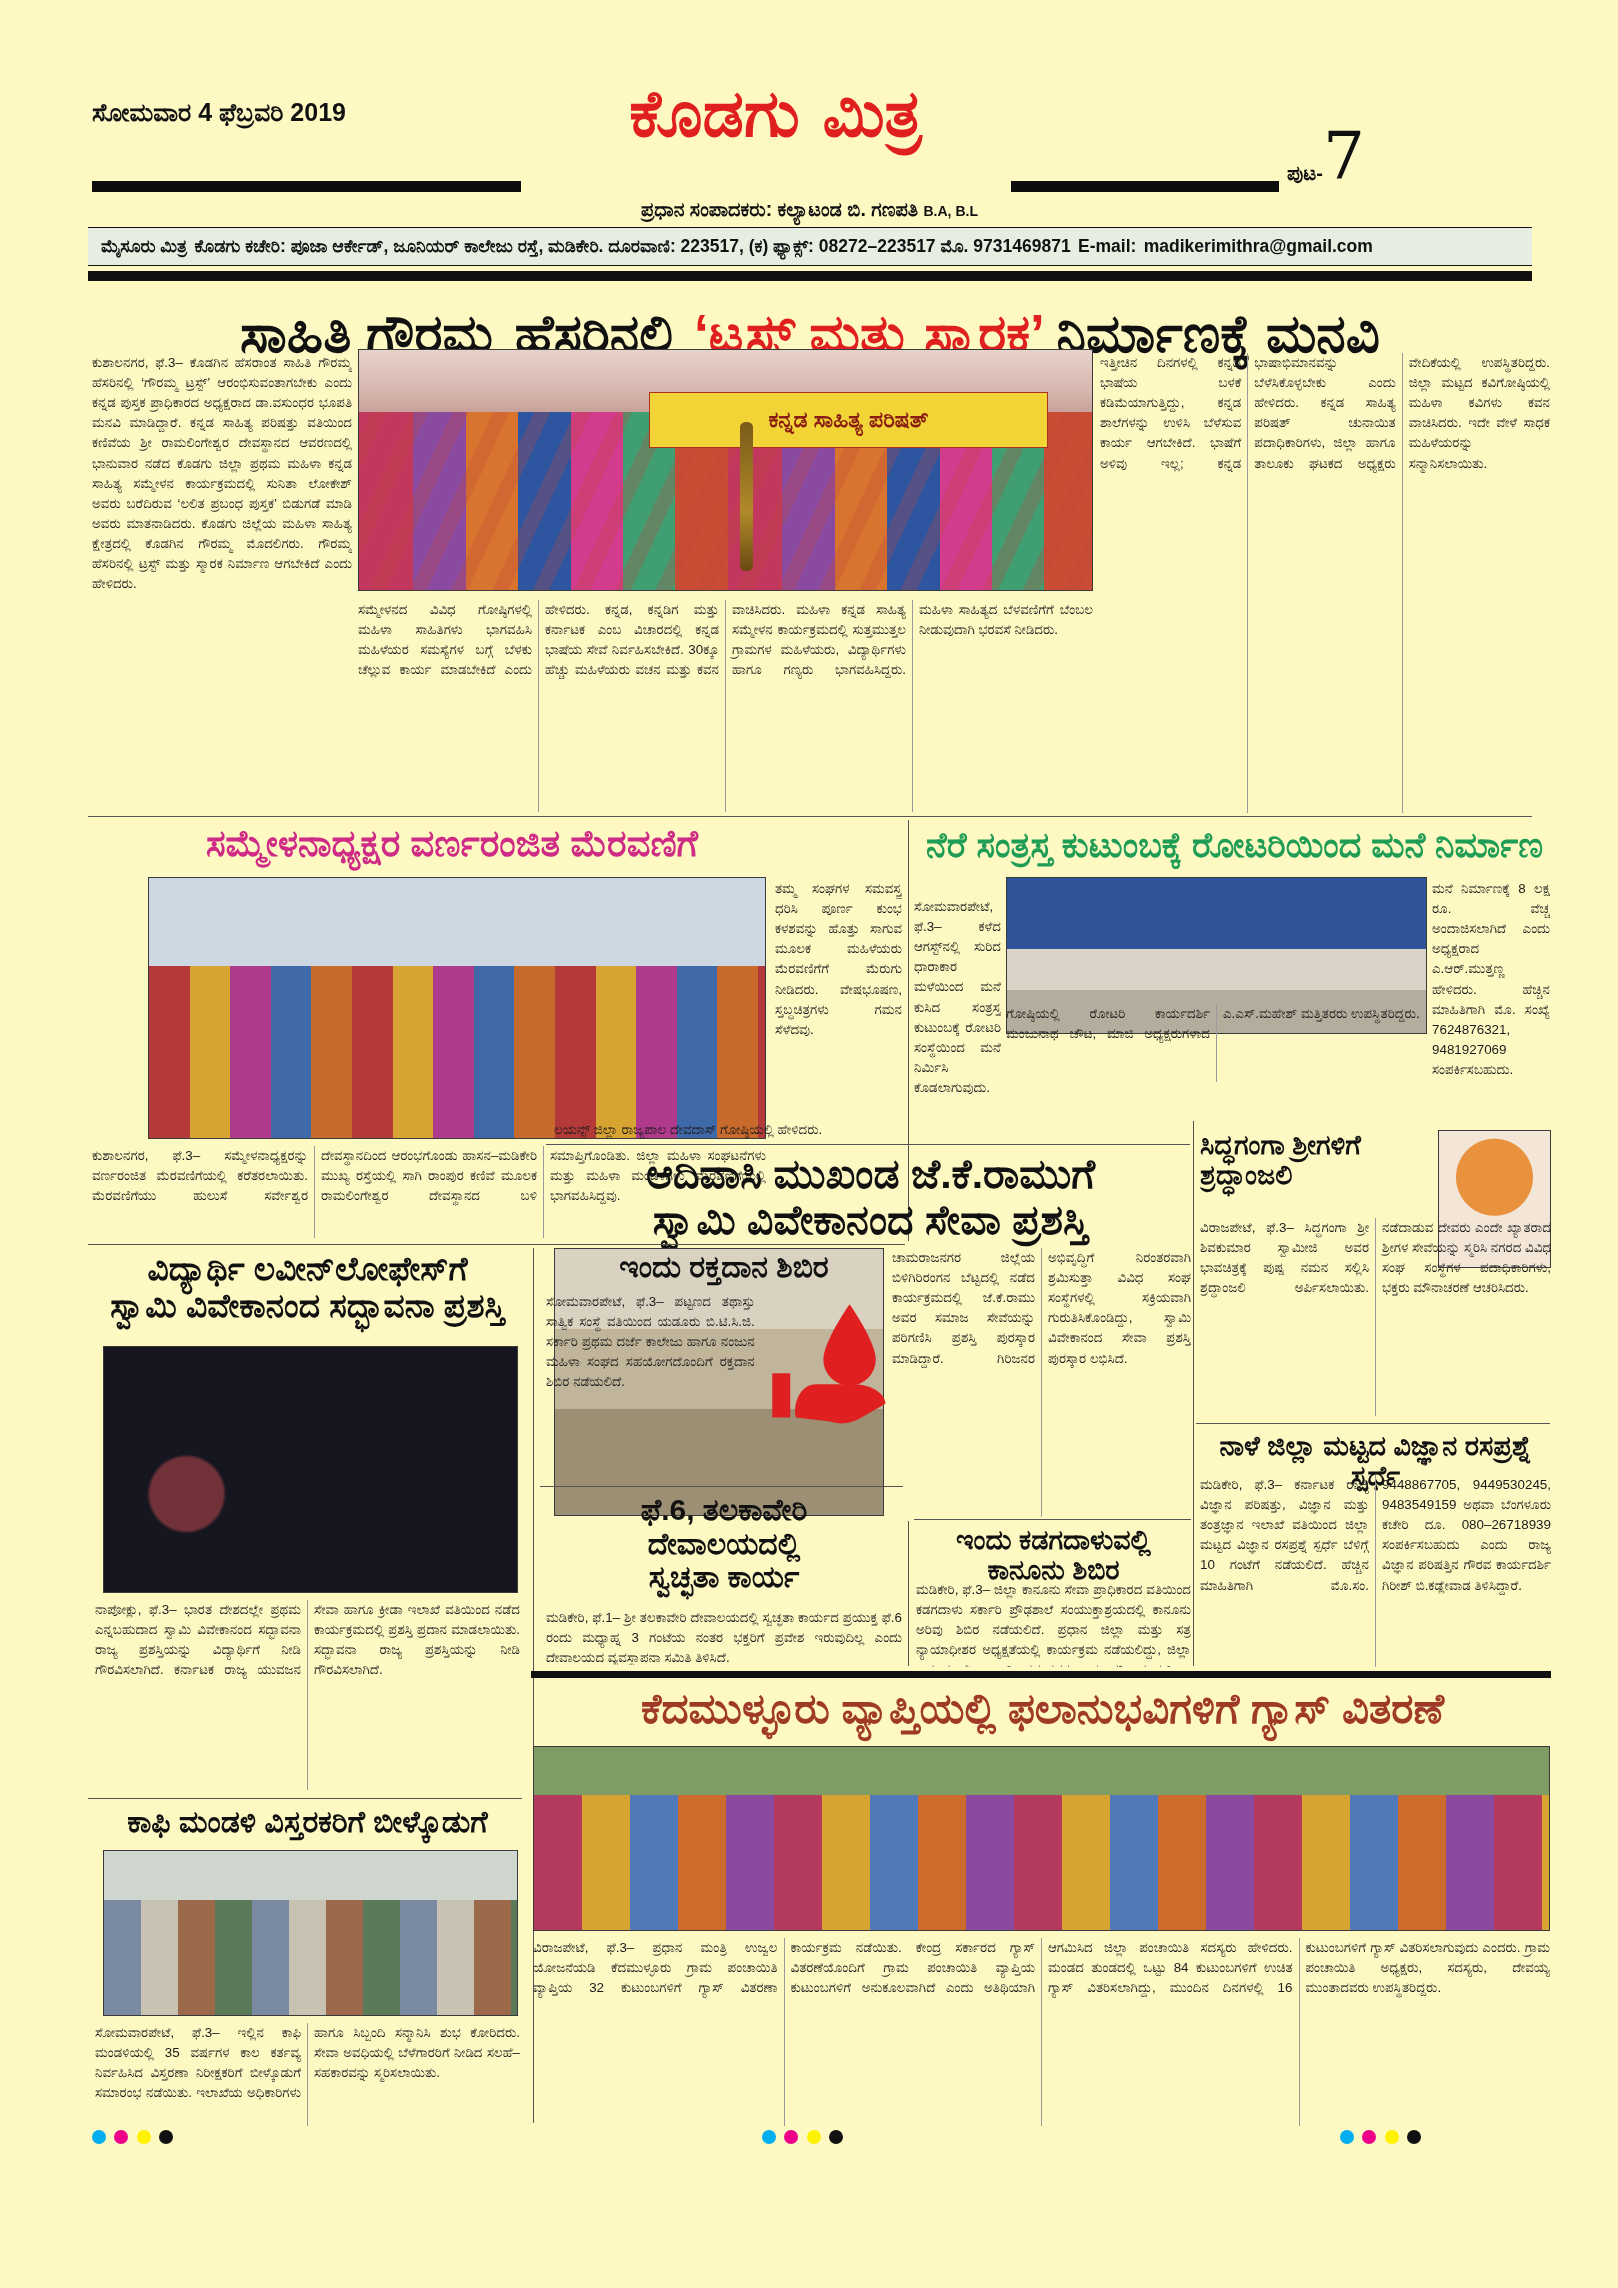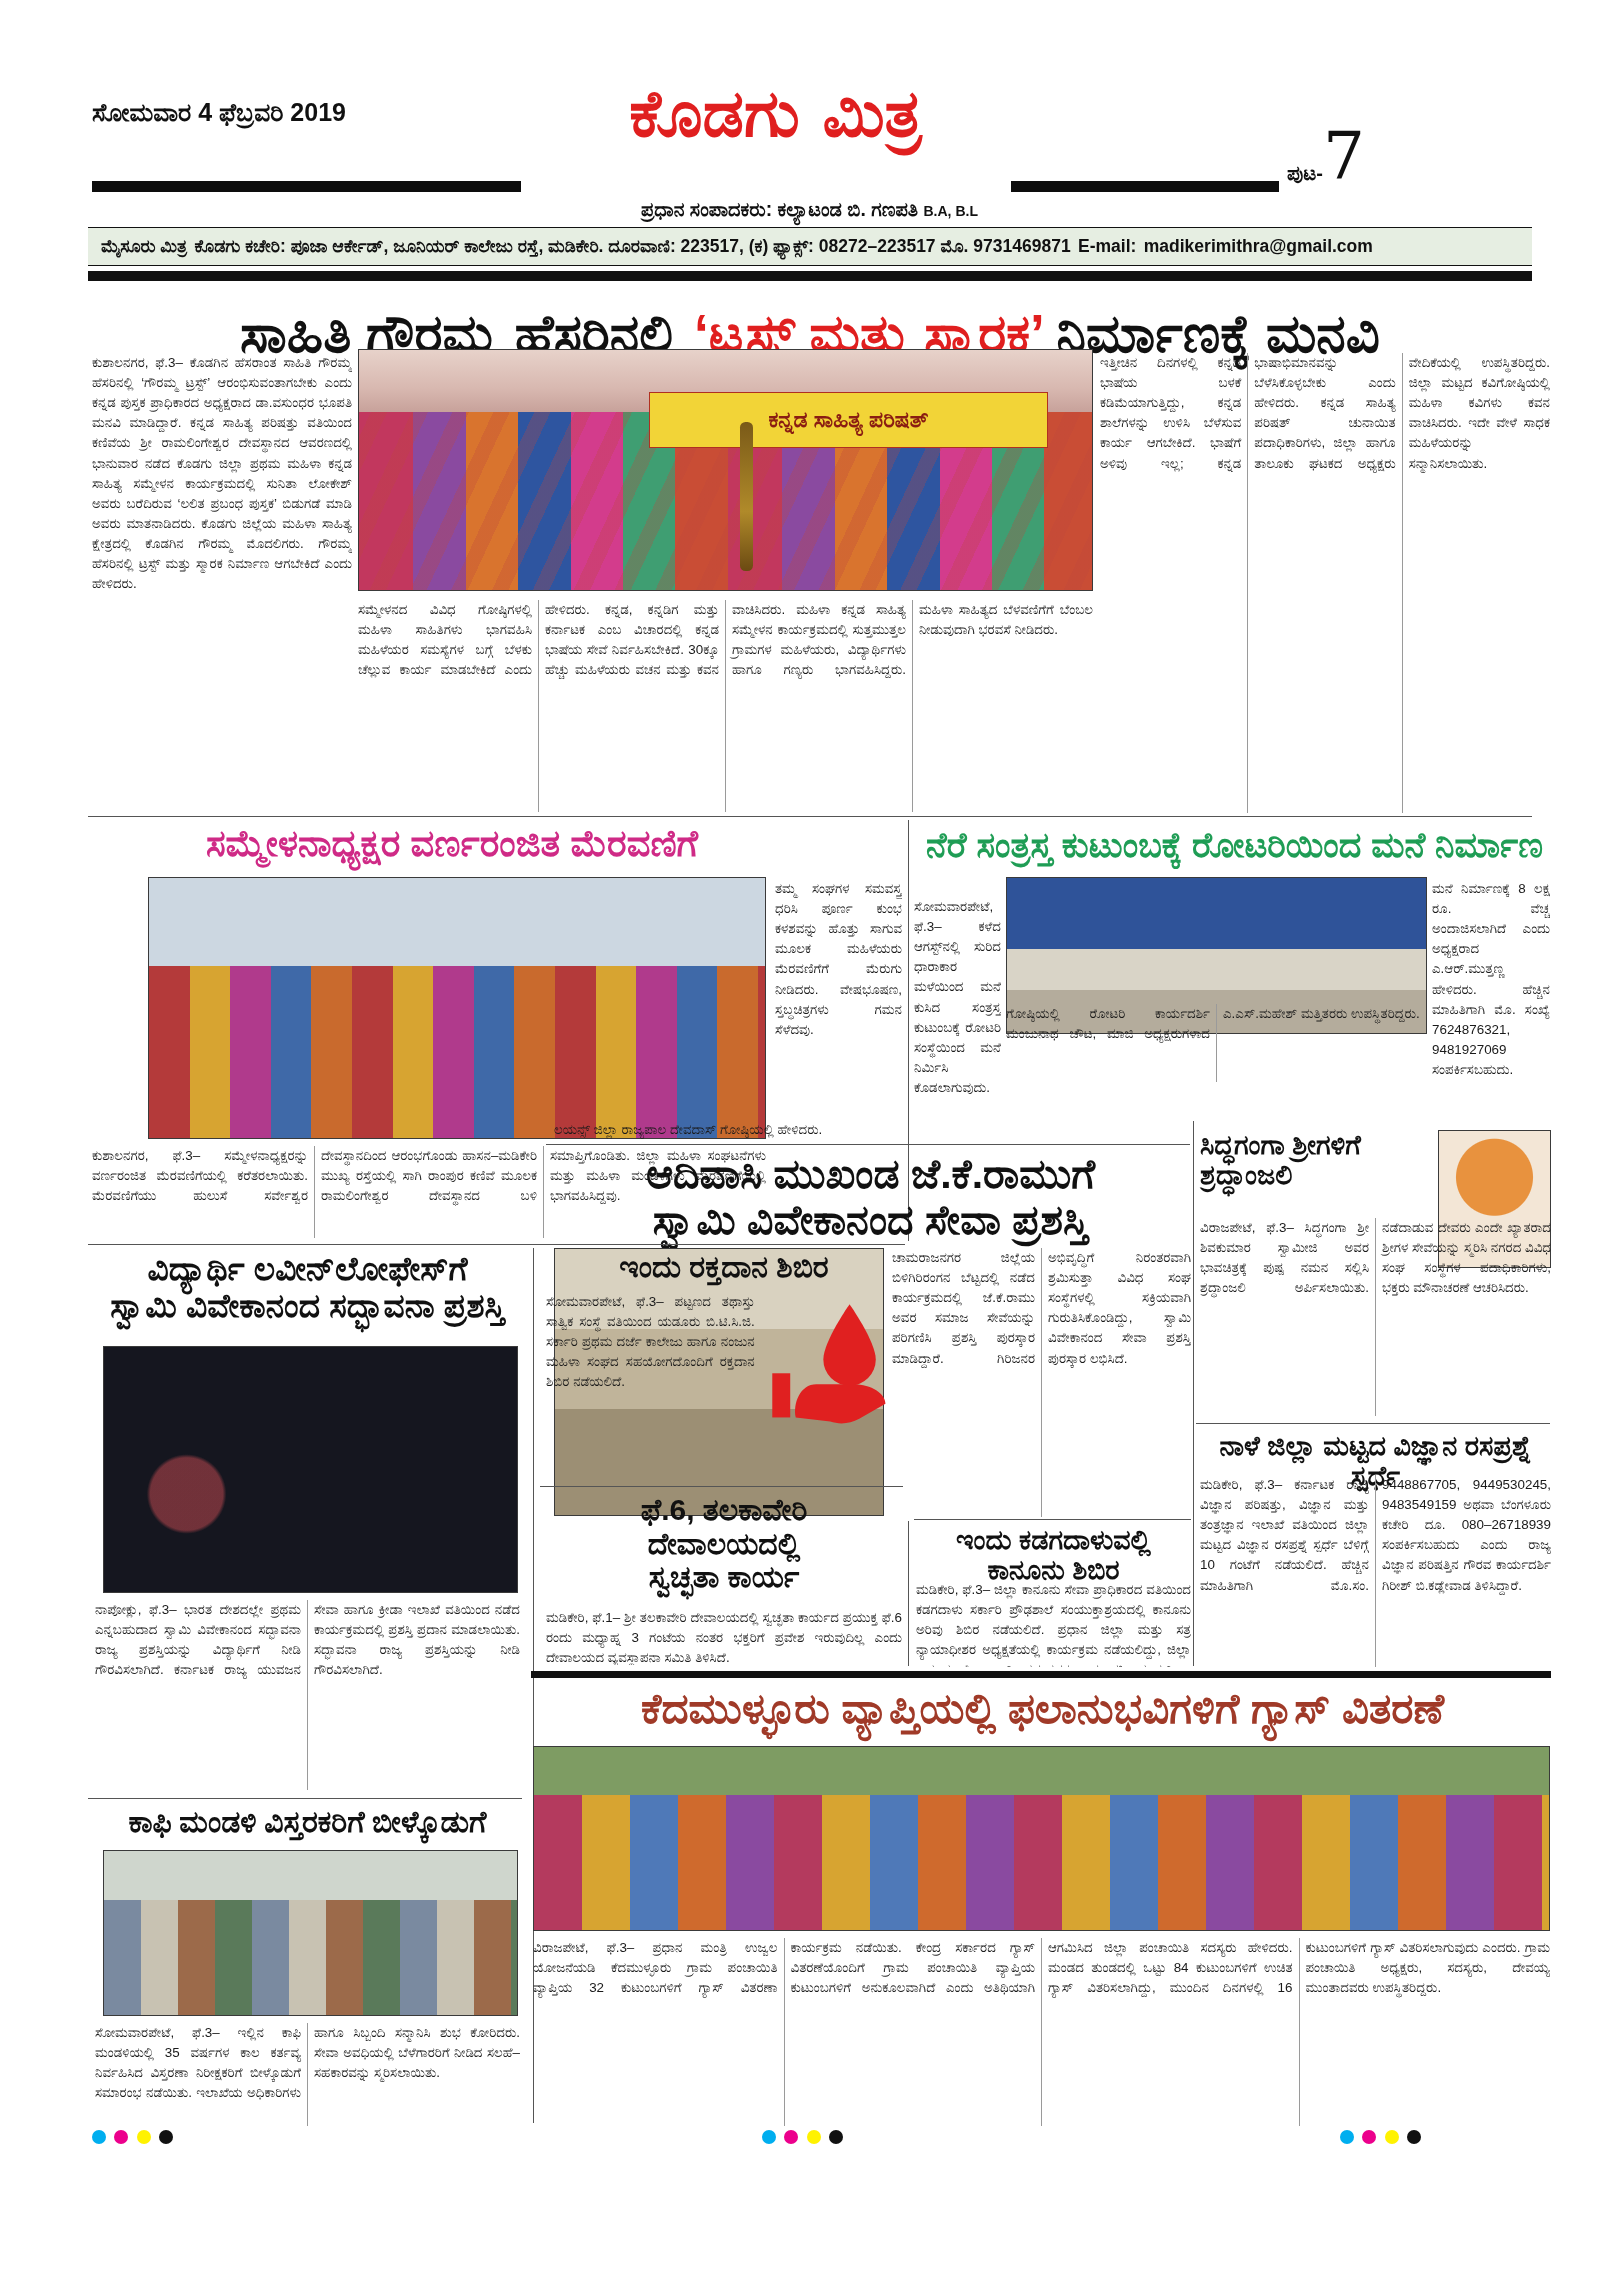--- a/index.html
+++ b/index.html
@@ -1,18 +1,18 @@
 <!DOCTYPE html>
 <html lang="kn" style="font-size:14.8px"><head>
 <meta charset="utf-8">
 <style>
   html,body{margin:0;padding:0;background:#9a9a9a;}
   #page{
     position:relative;width:1619px;height:2289px;margin:0 auto;
-    background:#ffffff;color:#111;
+    background:#fef9c3;color:#111;
     font-family:"Liberation Sans","DejaVu Sans",sans-serif;
     overflow:hidden;
   }
   .abs{position:absolute;}
   .body-text{
     font-size:13.4px;line-height:1.5;text-align:justify;
     color:#1a1a1a;overflow:hidden;
   }
   .cols2{column-count:2;column-gap:13px;column-rule:0.9px solid #9a9a9a;}
   .cols3{column-count:3;column-gap:13px;column-rule:0.9px solid #9a9a9a;}
@@ -201,21 +201,21 @@
   <div class="abs hline" style="left:1196px;top:1423px;width:354px;"></div>
   <div class="abs headline hl-xs" style="left:1200px;top:1431px;width:351px;">ನಾಳೆ ಜಿಲ್ಲಾ ಮಟ್ಟದ ವಿಜ್ಞಾನ ರಸಪ್ರಶ್ನೆ ಸ್ಪರ್ಧೆ</div>
   <div class="abs body-text cols2" style="left:1200px;top:1475px;width:351px;height:192px;">ಮಡಿಕೇರಿ, ಫೆ.3– ಕರ್ನಾಟಕ ರಾಜ್ಯ ವಿಜ್ಞಾನ ಪರಿಷತ್ತು, ವಿಜ್ಞಾನ ಮತ್ತು ತಂತ್ರಜ್ಞಾನ ಇಲಾಖೆ ವತಿಯಿಂದ ಜಿಲ್ಲಾ ಮಟ್ಟದ ವಿಜ್ಞಾನ ರಸಪ್ರಶ್ನೆ ಸ್ಪರ್ಧೆ ಬೆಳಿಗ್ಗೆ 10 ಗಂಟೆಗೆ ನಡೆಯಲಿದೆ. ಹೆಚ್ಚಿನ ಮಾಹಿತಿಗಾಗಿ ಮೊ.ಸಂ. 9448867705, 9449530245, 9483549159 ಅಥವಾ ಬೆಂಗಳೂರು ಕಚೇರಿ ದೂ. 080–26718939 ಸಂಪರ್ಕಿಸಬಹುದು ಎಂದು ರಾಜ್ಯ ವಿಜ್ಞಾನ ಪರಿಷತ್ತಿನ ಗೌರವ ಕಾರ್ಯದರ್ಶಿ ಗಿರೀಶ್ ಬಿ.ಕಡ್ಲೇವಾಡ ತಿಳಿಸಿದ್ದಾರೆ.</div>
 
   <div class="abs divider" style="left:531px;top:1671px;width:1020px;height:7.4px;"></div>
   <div class="abs headline hl-maroon" style="left:535px;top:1685px;width:1015px;">ಕೆದಮುಳ್ಳೂರು ವ್ಯಾಪ್ತಿಯಲ್ಲಿ ಫಲಾನುಭವಿಗಳಿಗೆ ಗ್ಯಾಸ್ ವಿತರಣೆ</div>
   <div class="abs photo ph-gas" style="left:533px;top:1746px;width:1017px;height:185px;"></div>
   <div class="abs body-text cols4" style="left:533px;top:1938px;width:1017px;height:188px;">ವಿರಾಜಪೇಟೆ, ಫೆ.3– ಪ್ರಧಾನ ಮಂತ್ರಿ ಉಜ್ವಲ ಯೋಜನೆಯಡಿ ಕೆದಮುಳ್ಳೂರು ಗ್ರಾಮ ಪಂಚಾಯಿತಿ ವ್ಯಾಪ್ತಿಯ 32 ಕುಟುಂಬಗಳಿಗೆ ಗ್ಯಾಸ್ ವಿತರಣಾ ಕಾರ್ಯಕ್ರಮ ನಡೆಯಿತು. ಕೇಂದ್ರ ಸರ್ಕಾರದ ಗ್ಯಾಸ್ ವಿತರಣೆಯೊಂದಿಗೆ ಗ್ರಾಮ ಪಂಚಾಯಿತಿ ವ್ಯಾಪ್ತಿಯ ಕುಟುಂಬಗಳಿಗೆ ಅನುಕೂಲವಾಗಿದೆ ಎಂದು ಅತಿಥಿಯಾಗಿ ಆಗಮಿಸಿದ ಜಿಲ್ಲಾ ಪಂಚಾಯಿತಿ ಸದಸ್ಯರು ಹೇಳಿದರು. ಮಂಡದ ತುಂಡದಲ್ಲಿ ಒಟ್ಟು 84 ಕುಟುಂಬಗಳಿಗೆ ಉಚಿತ ಗ್ಯಾಸ್ ವಿತರಿಸಲಾಗಿದ್ದು, ಮುಂದಿನ ದಿನಗಳಲ್ಲಿ 16 ಕುಟುಂಬಗಳಿಗೆ ಗ್ಯಾಸ್ ವಿತರಿಸಲಾಗುವುದು ಎಂದರು. ಗ್ರಾಮ ಪಂಚಾಯಿತಿ ಅಧ್ಯಕ್ಷರು, ಸದಸ್ಯರು, ದೇವಯ್ಯ ಮುಂತಾದವರು ಉಪಸ್ಥಿತರಿದ್ದರು.</div>
 
   <div class="abs hline" style="left:88px;top:1798px;width:434px;"></div>
-  <div class="abs headline hl-sm" style="left:95px;top:1805px;width:425px;font-family:Liberation Serif, serif;">ಕಾಫಿ ಮಂಡಳಿ ವಿಸ್ತರಕರಿಗೆ ಬೀಳ್ಕೊಡುಗೆ</div>
+  <div class="abs headline hl-sm" style="left:95px;top:1805px;width:425px;">ಕಾಫಿ ಮಂಡಳಿ ವಿಸ್ತರಕರಿಗೆ ಬೀಳ್ಕೊಡುಗೆ</div>
   <div class="abs photo ph-coffee" style="left:103px;top:1850px;width:415px;height:166px;"></div>
   <div class="abs body-text cols2" style="left:95px;top:2023px;width:425px;height:103px;">ಸೋಮವಾರಪೇಟೆ, ಫೆ.3– ಇಲ್ಲಿನ ಕಾಫಿ ಮಂಡಳಿಯಲ್ಲಿ 35 ವರ್ಷಗಳ ಕಾಲ ಕರ್ತವ್ಯ ನಿರ್ವಹಿಸಿದ ವಿಸ್ತರಣಾ ನಿರೀಕ್ಷಕರಿಗೆ ಬೀಳ್ಕೊಡುಗೆ ಸಮಾರಂಭ ನಡೆಯಿತು. ಇಲಾಖೆಯ ಅಧಿಕಾರಿಗಳು ಹಾಗೂ ಸಿಬ್ಬಂದಿ ಸನ್ಮಾನಿಸಿ ಶುಭ ಕೋರಿದರು. ಸೇವಾ ಅವಧಿಯಲ್ಲಿ ಬೆಳೆಗಾರರಿಗೆ ನೀಡಿದ ಸಲಹೆ–ಸಹಕಾರವನ್ನು ಸ್ಮರಿಸಲಾಯಿತು.</div>
 
   <div class="abs dots" style="left:92px;top:2130px;">
     <span class="dot-c"></span><span class="dot-m"></span><span class="dot-y"></span><span class="dot-k"></span>
   </div>
   <div class="abs dots" style="left:762px;top:2130px;">
     <span class="dot-c"></span><span class="dot-m"></span><span class="dot-y"></span><span class="dot-k"></span>
   </div>
   <div class="abs dots" style="left:1340px;top:2130px;">

